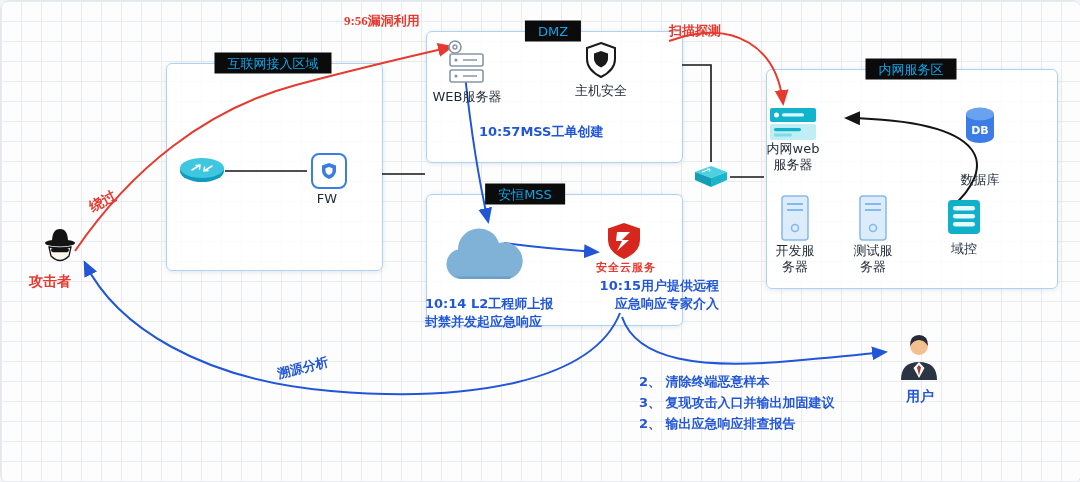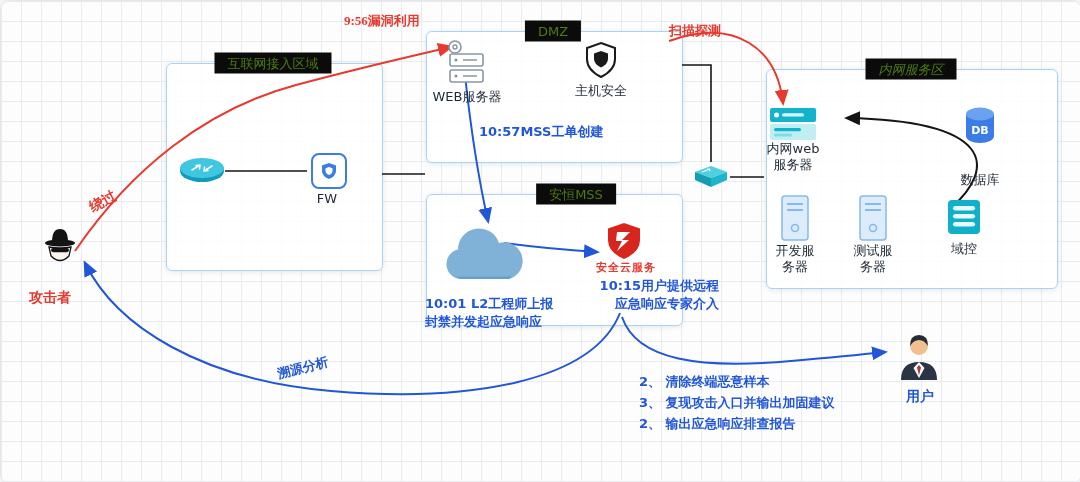--- a/index.html
+++ b/index.html
@@ -23,21 +23,21 @@
   .zone{
     position:absolute;
     border:1.5px solid #aed3f2;
     border-radius:6px;
     background:rgba(255,255,255,.82);
     box-shadow:0 1px 5px rgba(148,163,184,.25);
     z-index:1;
   }
   .zone-label{
     position:absolute;
-    background:#0b0b0b;color:#4d7c0f;
+    background:#0b0b0b;color:#0ea5e9;
     font-size:13px;line-height:1;
     padding:4px 13px;
     transform:translate(-50%,-50%);
     white-space:nowrap;
     z-index:6;
   }
   .icon{position:absolute;z-index:4;}
   .node-label{
     position:absolute;z-index:5;
     font-size:13px;color:#1f2937;
@@ -65,22 +65,22 @@
 
 <div id="canvas">
 
   <div class="zone" style="left:165px;top:62px;width:215px;height:206px;"></div>
   <div class="zone" style="left:425px;top:30px;width:255px;height:130px;"></div>
   <div class="zone" style="left:425px;top:193px;width:255px;height:130px;"></div>
   <div class="zone" style="left:765px;top:68px;width:290px;height:218px;"></div>
 
   <div class="zone-label" style="left:272px;top:62px;">互联网接入区域</div>
   <div class="zone-label" style="left:552px;top:30px;">DMZ</div>
-  <div class="zone-label" style="left:575px;top:193px;">安恒MSS</div>
-  <div class="zone-label" style="left:910px;top:68px;font-style:italic;">内网服务区</div>
+  <div class="zone-label" style="left:524px;top:193px;">安恒MSS</div>
+  <div class="zone-label" style="left:910px;top:68px;">内网服务区</div>
 
   <svg id="wires" width="1080" height="482">
     <defs>
       <marker id="arr-red" markerWidth="9" markerHeight="9" refX="6.5" refY="3.5" orient="auto">
         <path d="M0,0 L8,3.5 L0,7 Z" fill="#e8392f"></path>
       </marker>
       <marker id="arr-blue" markerWidth="9" markerHeight="9" refX="6.5" refY="3.5" orient="auto">
         <path d="M0,0 L8,3.5 L0,7 Z" fill="#2156d8"></path>
       </marker>
       <marker id="arr-black" markerWidth="9" markerHeight="9" refX="6.5" refY="3.5" orient="auto">
@@ -156,21 +156,21 @@
   <div class="icon" style="left:605px;top:221px;">
     <svg width="36" height="38" viewBox="0 0 36 38">
       <path d="M18 1 L34 6.5 V18 Q34 30 18 37 Q2 30 2 18 V6.5 Z" fill="#d7261d"></path>
       <path d="M11 10 H24 L16 18 H23 L11 29 L16 19 H10 Z" fill="#fff"></path>
     </svg>
   </div>
   <div class="red-note" style="left:595px;top:259px;font-size:11px;letter-spacing:1px;">安全云服务</div>
 
   <div class="blue-note" style="left:593px;top:276px;text-align:right;width:125px;">10:15用户提供远程
 应急响应专家介入</div>
-  <div class="blue-note" style="left:424px;top:294px;">10:01 L2工程师上报
+  <div class="blue-note" style="left:424px;top:294px;">10:14 L2工程师上报
 封禁并发起应急响应</div>
 
   <div class="icon" style="left:691px;top:162px;">
     <svg width="38" height="26" viewBox="0 0 38 26">
       <polygon points="3,9 19,3 35,9 19,15" fill="#4fd0e0"></polygon>
       <polygon points="3,9 19,15 19,24 3,17" fill="#149db5"></polygon>
       <polygon points="35,9 19,15 19,24 35,17" fill="#1bb6cc"></polygon>
       <path d="M10 9 l8 -3 M18 6 l-3 .4 M18 6 l-.4 2.4" stroke="#fff" stroke-width="1.1" fill="none"></path>
     </svg>
   </div>
@@ -230,21 +230,21 @@
   <div class="node-label" style="left:940px;top:240px;width:46px;">域控</div>
 
   <div class="icon" style="left:34px;top:224px;">
     <svg width="50" height="46" viewBox="0 0 50 46">
       <path d="M17 17 Q17 4 25 4 Q33 4 33 17 Z" fill="#141414"></path>
       <ellipse cx="25" cy="18" rx="15" ry="3.6" fill="#141414"></ellipse>
       <path d="M14 22 Q25 24 36 22 L34 31 Q25 40 16 31 Z" fill="#fdf6ee" stroke="#141414" stroke-width="1.3"></path>
       <rect x="16" y="23" width="18" height="4.2" rx="2.1" fill="#141414"></rect>
     </svg>
   </div>
-  <div class="red-note" style="left:28px;top:288px;font-size:14px;">攻击者</div>
+  <div class="red-note" style="left:28px;top:272px;font-size:14px;">攻击者</div>
 
   <div class="icon" style="left:896px;top:330px;">
     <svg width="44" height="50" viewBox="0 0 44 50">
       <circle cx="22" cy="15" r="9" fill="#f2c08f"></circle>
       <path d="M13 15 q0 -11 9 -11 q9 0 9 11 q-3.5 -6 -9 -6 t-9 6 z" fill="#262b36"></path>
       <path d="M4 49 Q4 31 22 31 Q40 31 40 49 Z" fill="#2b3442"></path>
       <path d="M22 31 l-5.5 6 5.5 10 5.5 -10 z" fill="#ffffff"></path>
       <path d="M22 34 l-2 2.6 2 8 2 -8 z" fill="#b03a2e"></path>
     </svg>
   </div>

